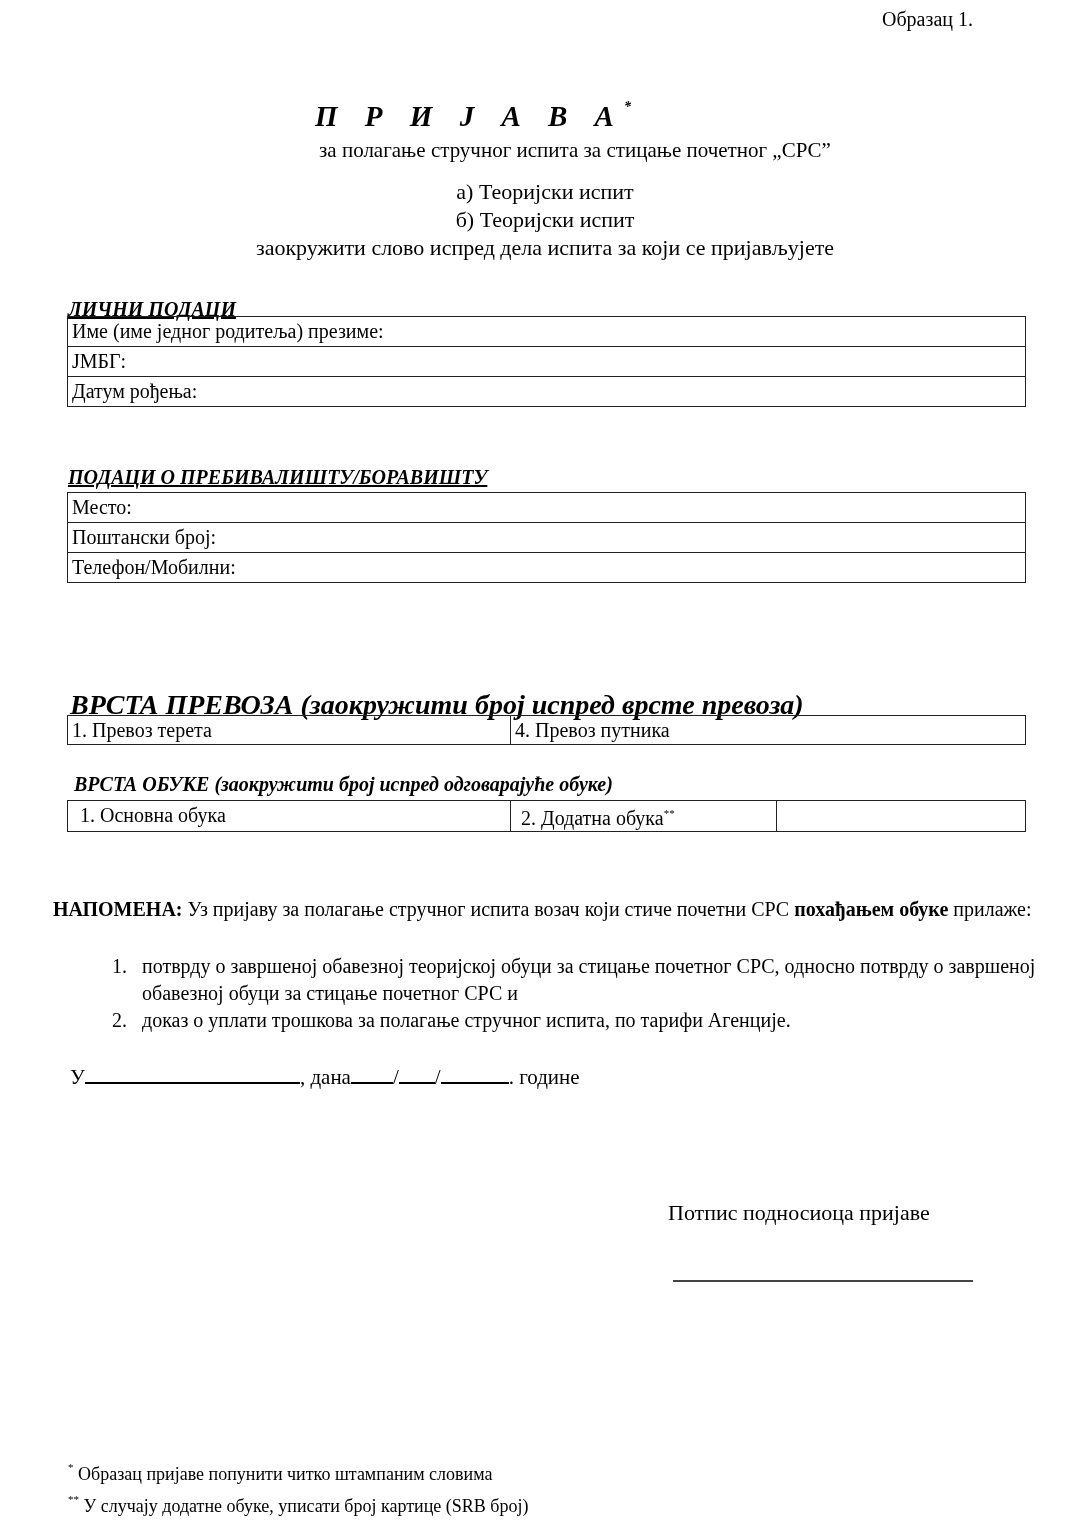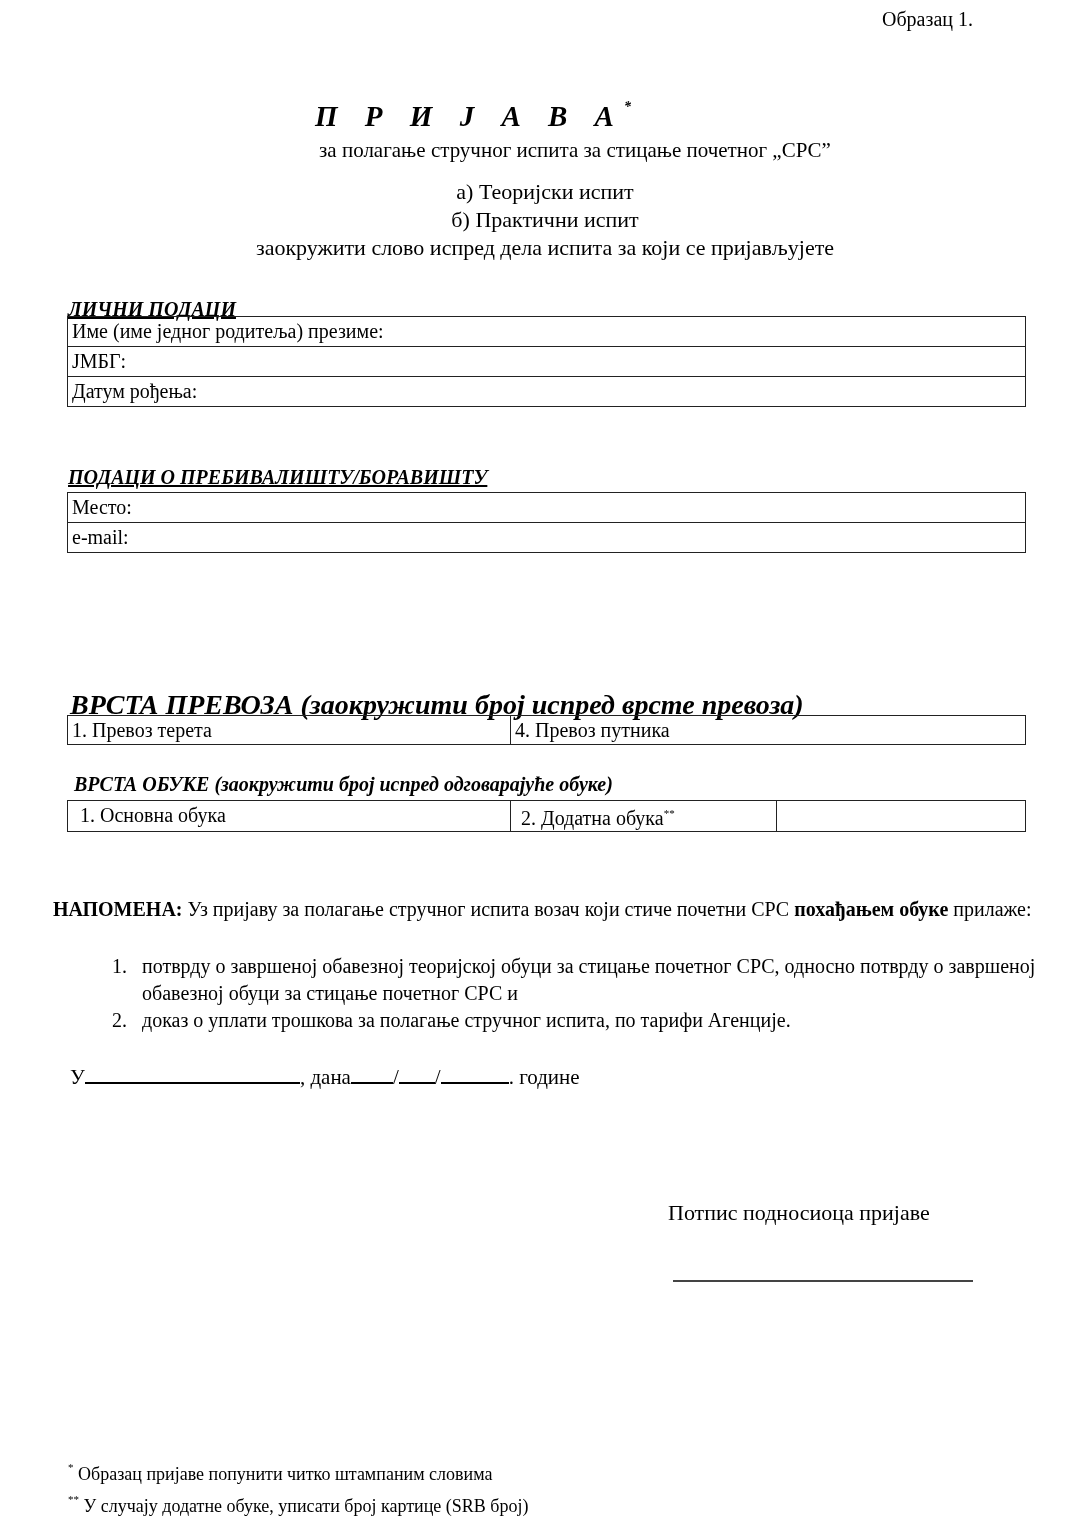--- a/index.html
+++ b/index.html
@@ -30,21 +30,21 @@
 <body>
 
 <div class="abs form-no">Образац 1.</div>
 
 <div class="abs title"><span>П Р И Ј А В А</span><sup>*</sup></div>
 
 <div class="abs subtitle">за полагање стручног испита за стицање почетног „СРС”</div>
 
 <div class="abs options">
   <div>а) Теоријски испит</div>
-  <div>б) Практични испит</div>
+  <div>б) Теоријски испит</div>
   <div>заокружити слово испред дела испита за који се пријављујете</div>
 </div>
 
 <div class="abs sec-head" style="top:289px; left:68px;margin-top:9px;">ЛИЧНИ ПОДАЦИ</div>
 <table class="fields" style="top:316px;">
   <tbody>
       <tr>
         <td>Име (име једног родитеља) презиме:</td>
       </tr>
   <tr>
@@ -56,21 +56,24 @@
 </tbody>
   </table>
 
 <div class="abs sec-head" style="top:466px; left:68px;">ПОДАЦИ О ПРЕБИВАЛИШТУ/БОРАВИШТУ</div>
 <table class="fields" style="top:492px;">
   <tbody>
       <tr>
         <td>Место:</td>
       </tr>
   <tr>
-        <td>e-mail:</td>
+        <td>Поштански број:</td>
+      </tr>
+  <tr>
+        <td>Телефон/Мобилни:</td>
       </tr>
 </tbody>
   </table>
 
 <div class="abs" style="top:689px; left:70px; font-size:28px; font-weight:bold; font-style:italic;"><span>ВРСТА ПРЕВОЗА</span> <span>(заокружити број испред врсте превоза)</span></div>
 <table class="fields two" style="top:715px;">
   <tbody>
       <tr>
     <td style="width:438px;">1. Превоз терета</td>
     <td>4. Превоз путника</td>

